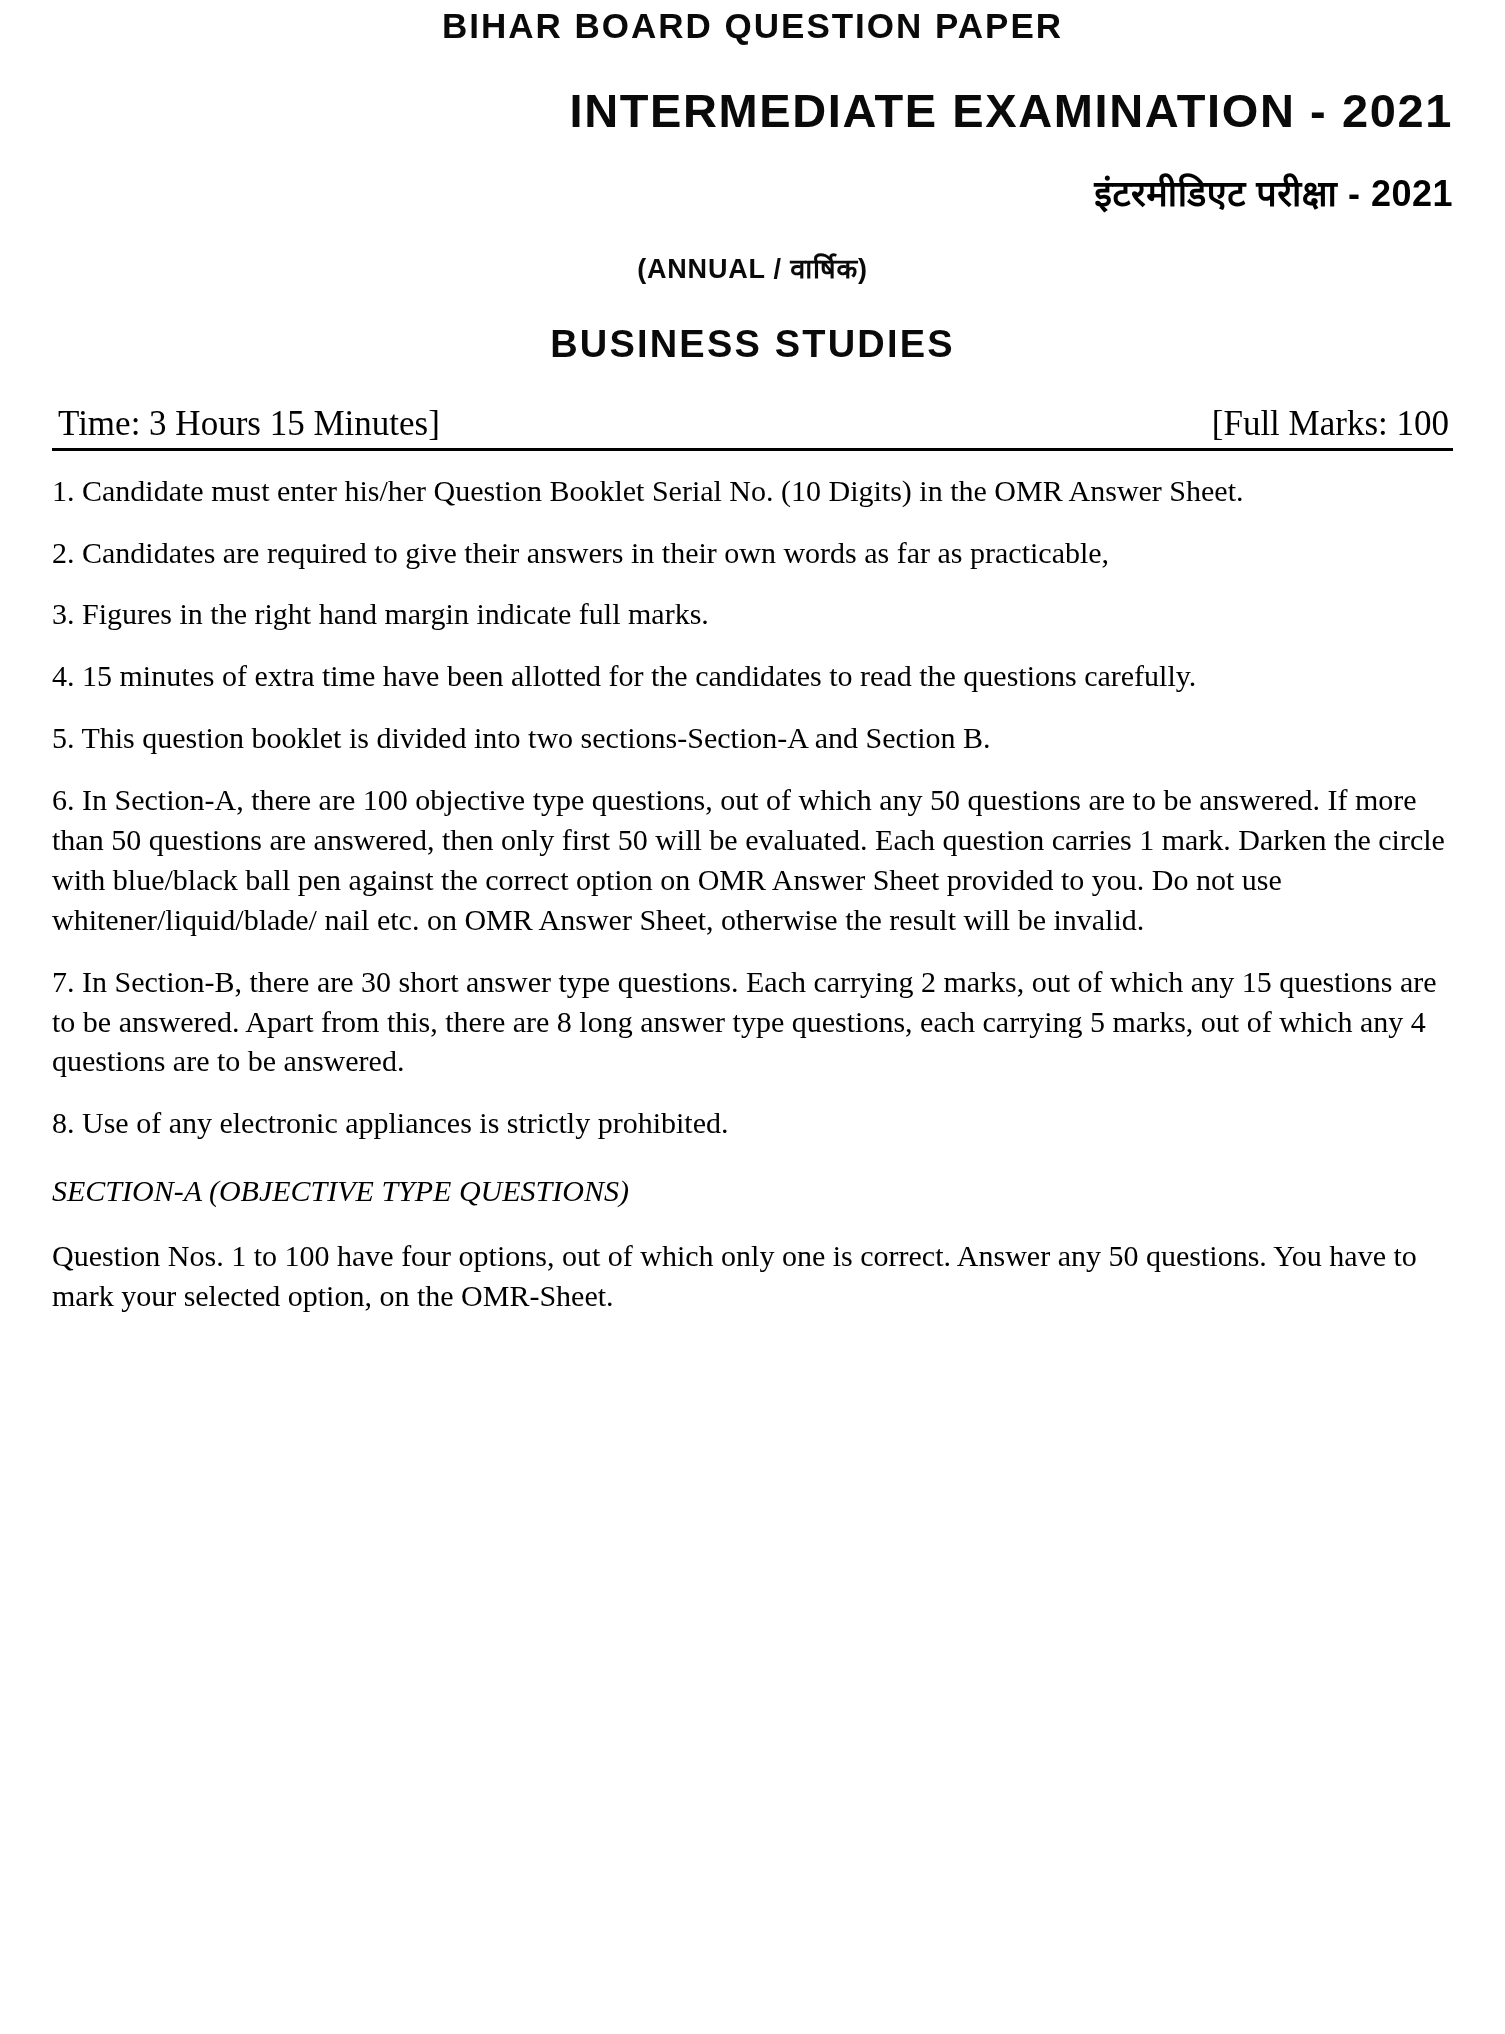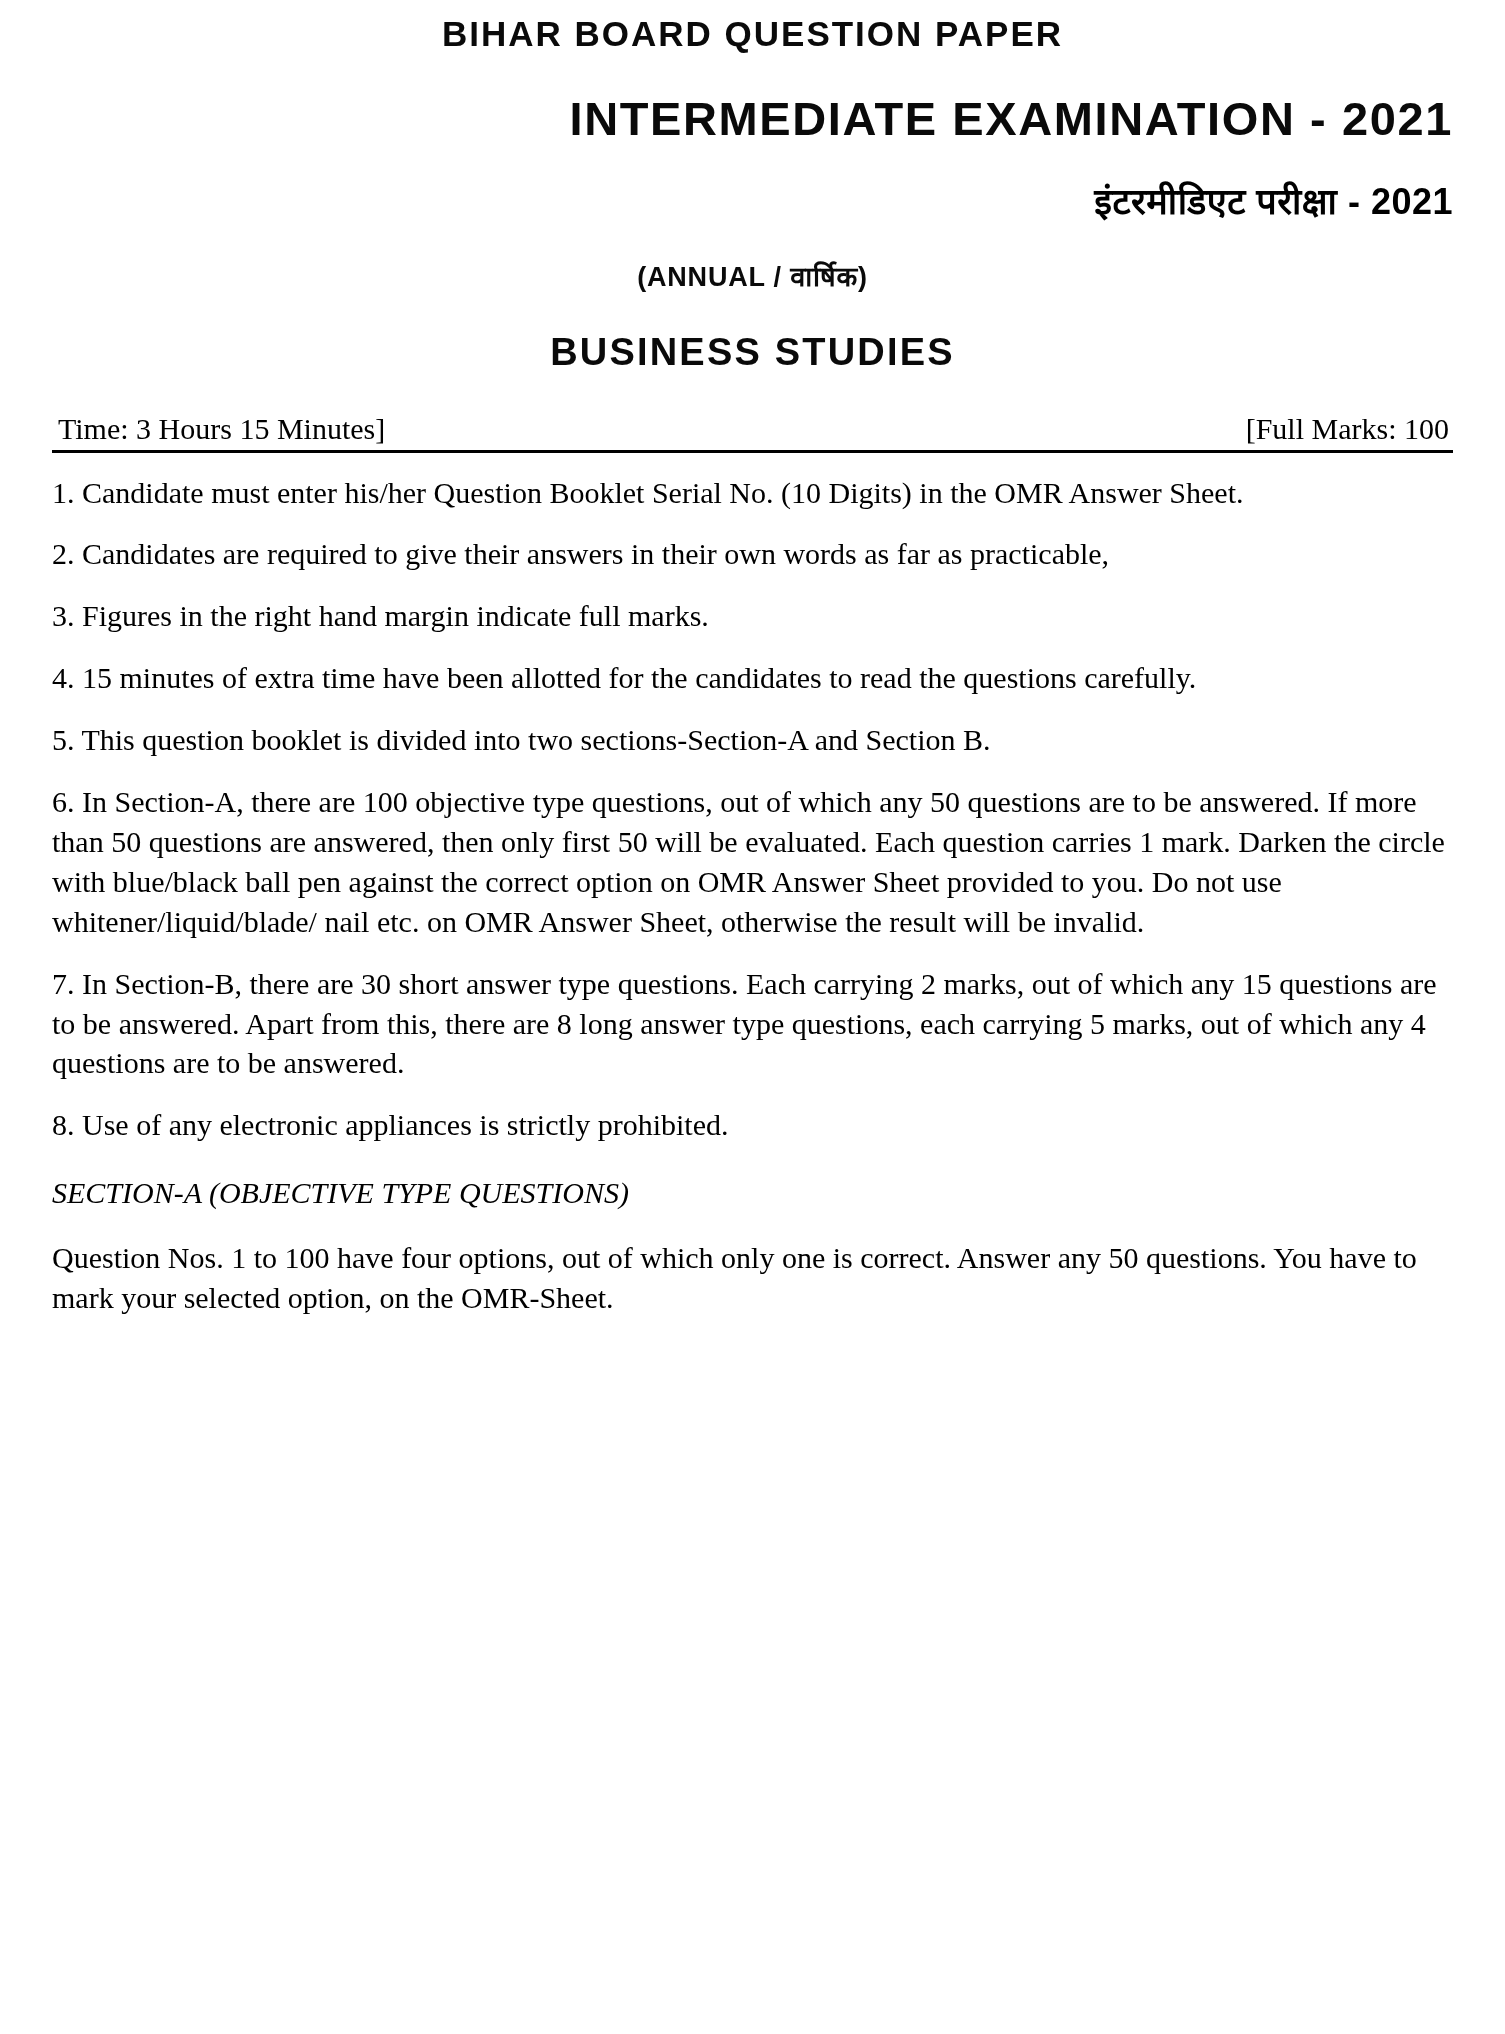--- a/index.html
+++ b/index.html
@@ -14,21 +14,21 @@
     overflow: hidden;
     font-family: "Liberation Serif", "DejaVu Serif", serif;
     color: #000000;
     -webkit-font-smoothing: antialiased;
   }
 
   .page {
     width: 1505px;
     height: 2034px;
     box-sizing: border-box;
-    padding: 8px 52px 0 52px;
+    padding: 0 52px 0 52px;
     position: relative;
   }
 
   
   .head-sans {
     font-family: "Liberation Sans", "DejaVu Sans", sans-serif;
     font-weight: bold;
     text-align: center;
     letter-spacing: 0.5px;
     color: #0a0a0a;
@@ -74,21 +74,21 @@
     padding-top: 42px;
   }
 
   
   .marks-row {
     margin-top: 40px;
     display: flex;
     justify-content: space-between;
     align-items: flex-end;
     border-bottom: 3px solid #000;
-    font-size: 30px;
+    font-size: 35px;
     line-height: 1.22;
     padding: 0 4px 2px 6px;
   }
   .marks-left  { white-space: nowrap; }
   .marks-right { white-space: nowrap; }
 
   
   .body-area {
     padding-top: 20px;
     font-size: 30px;

